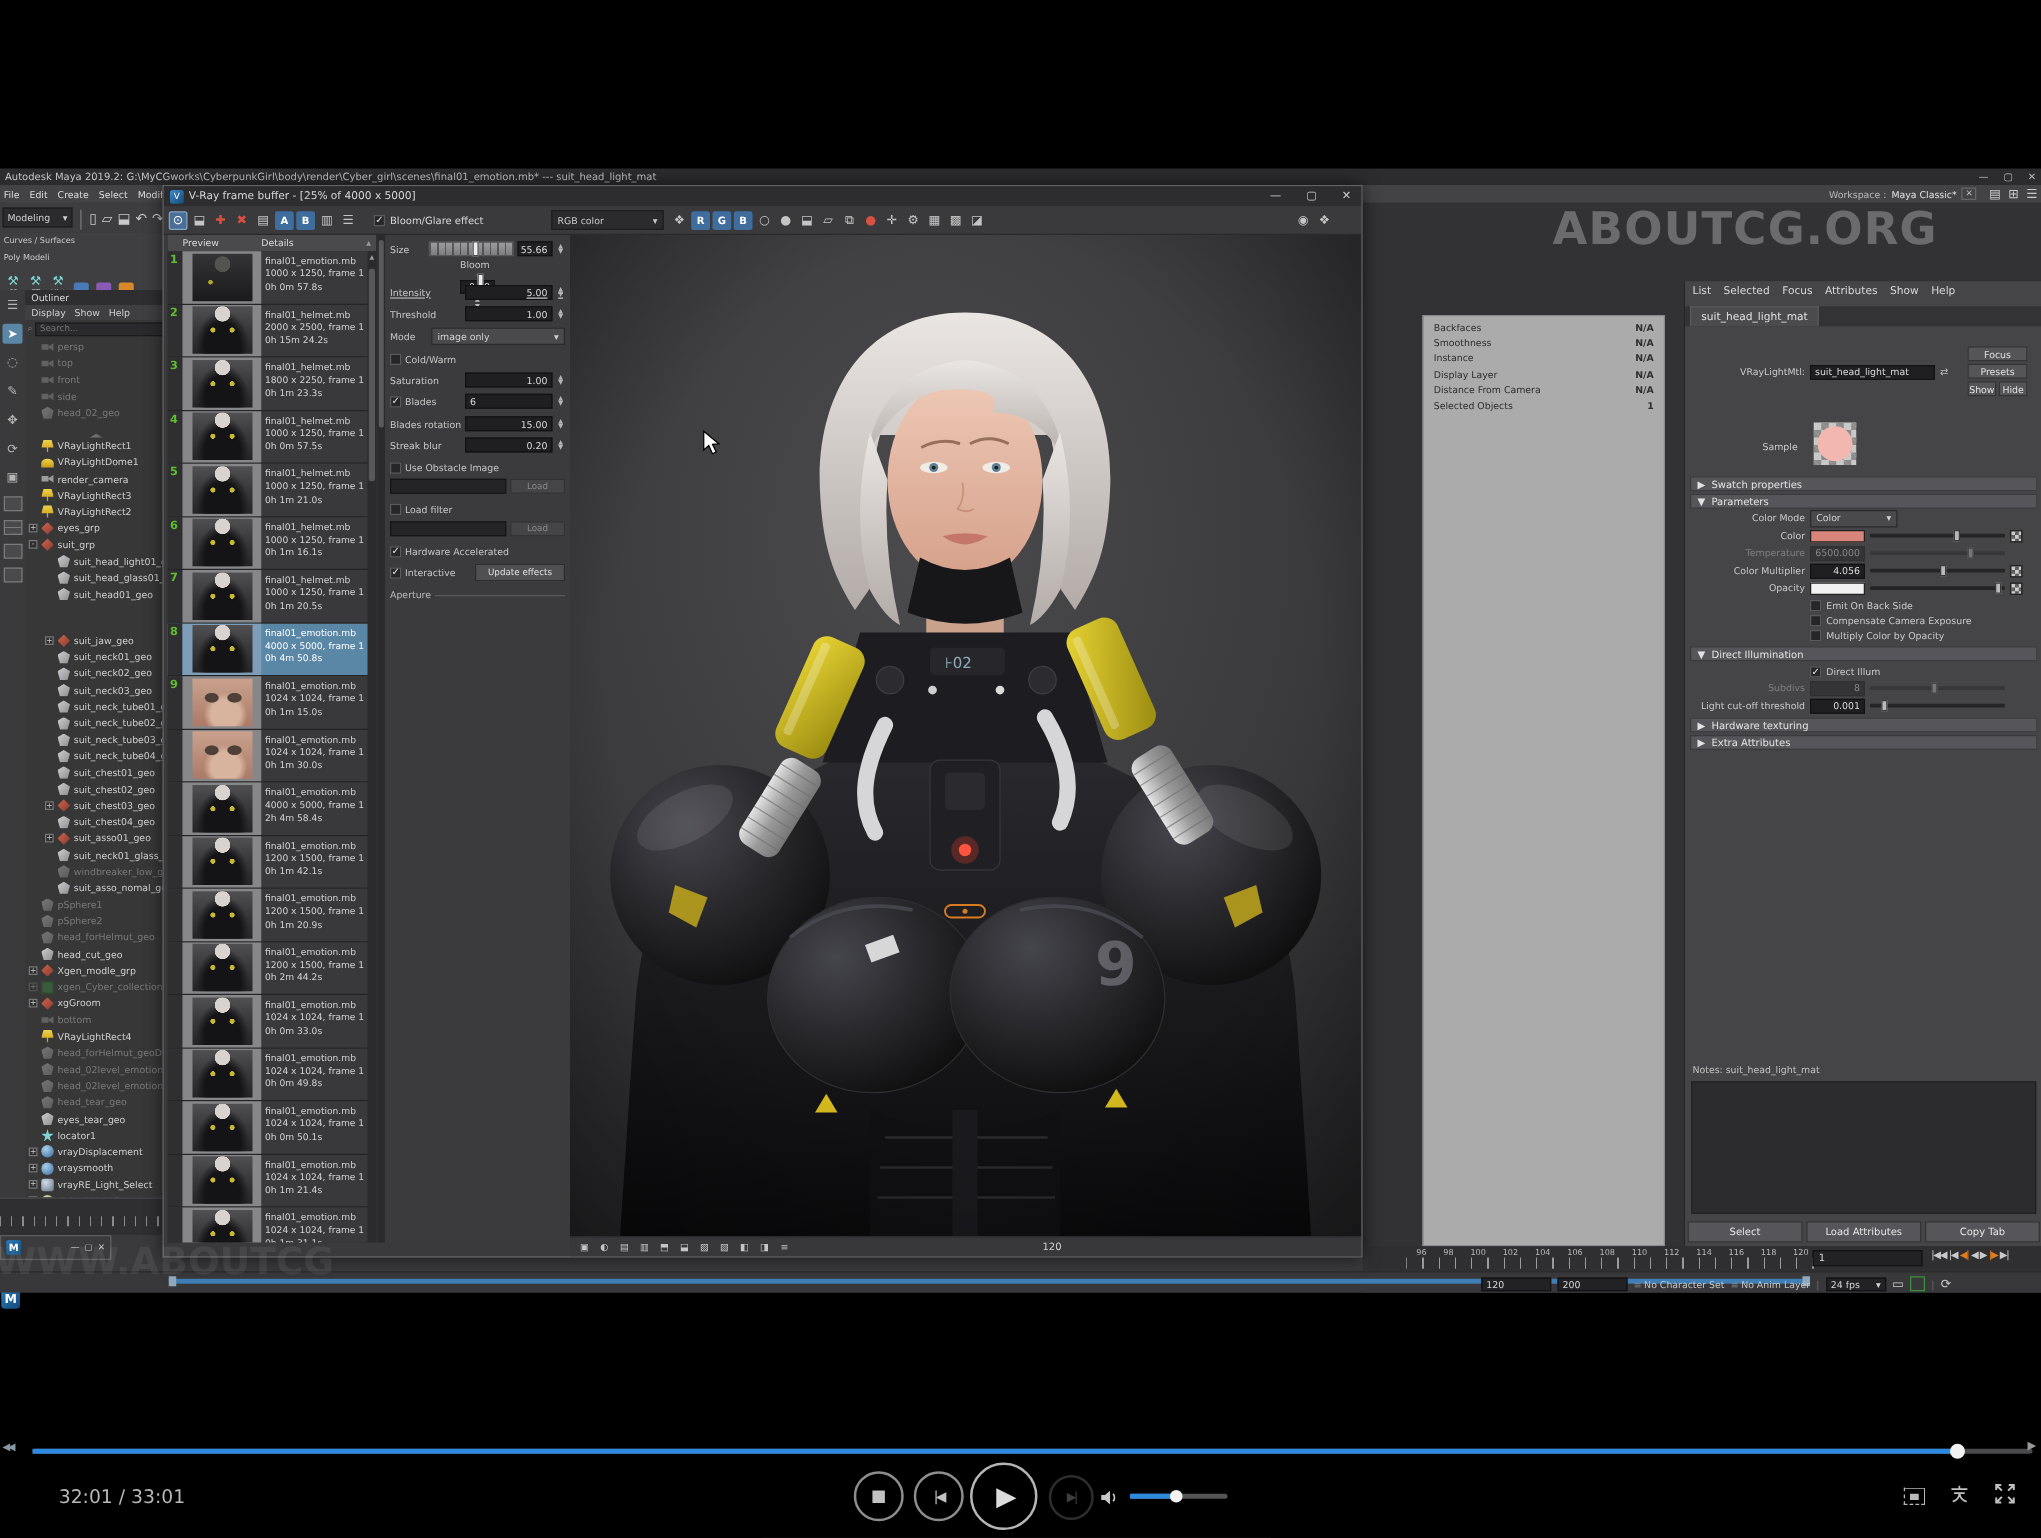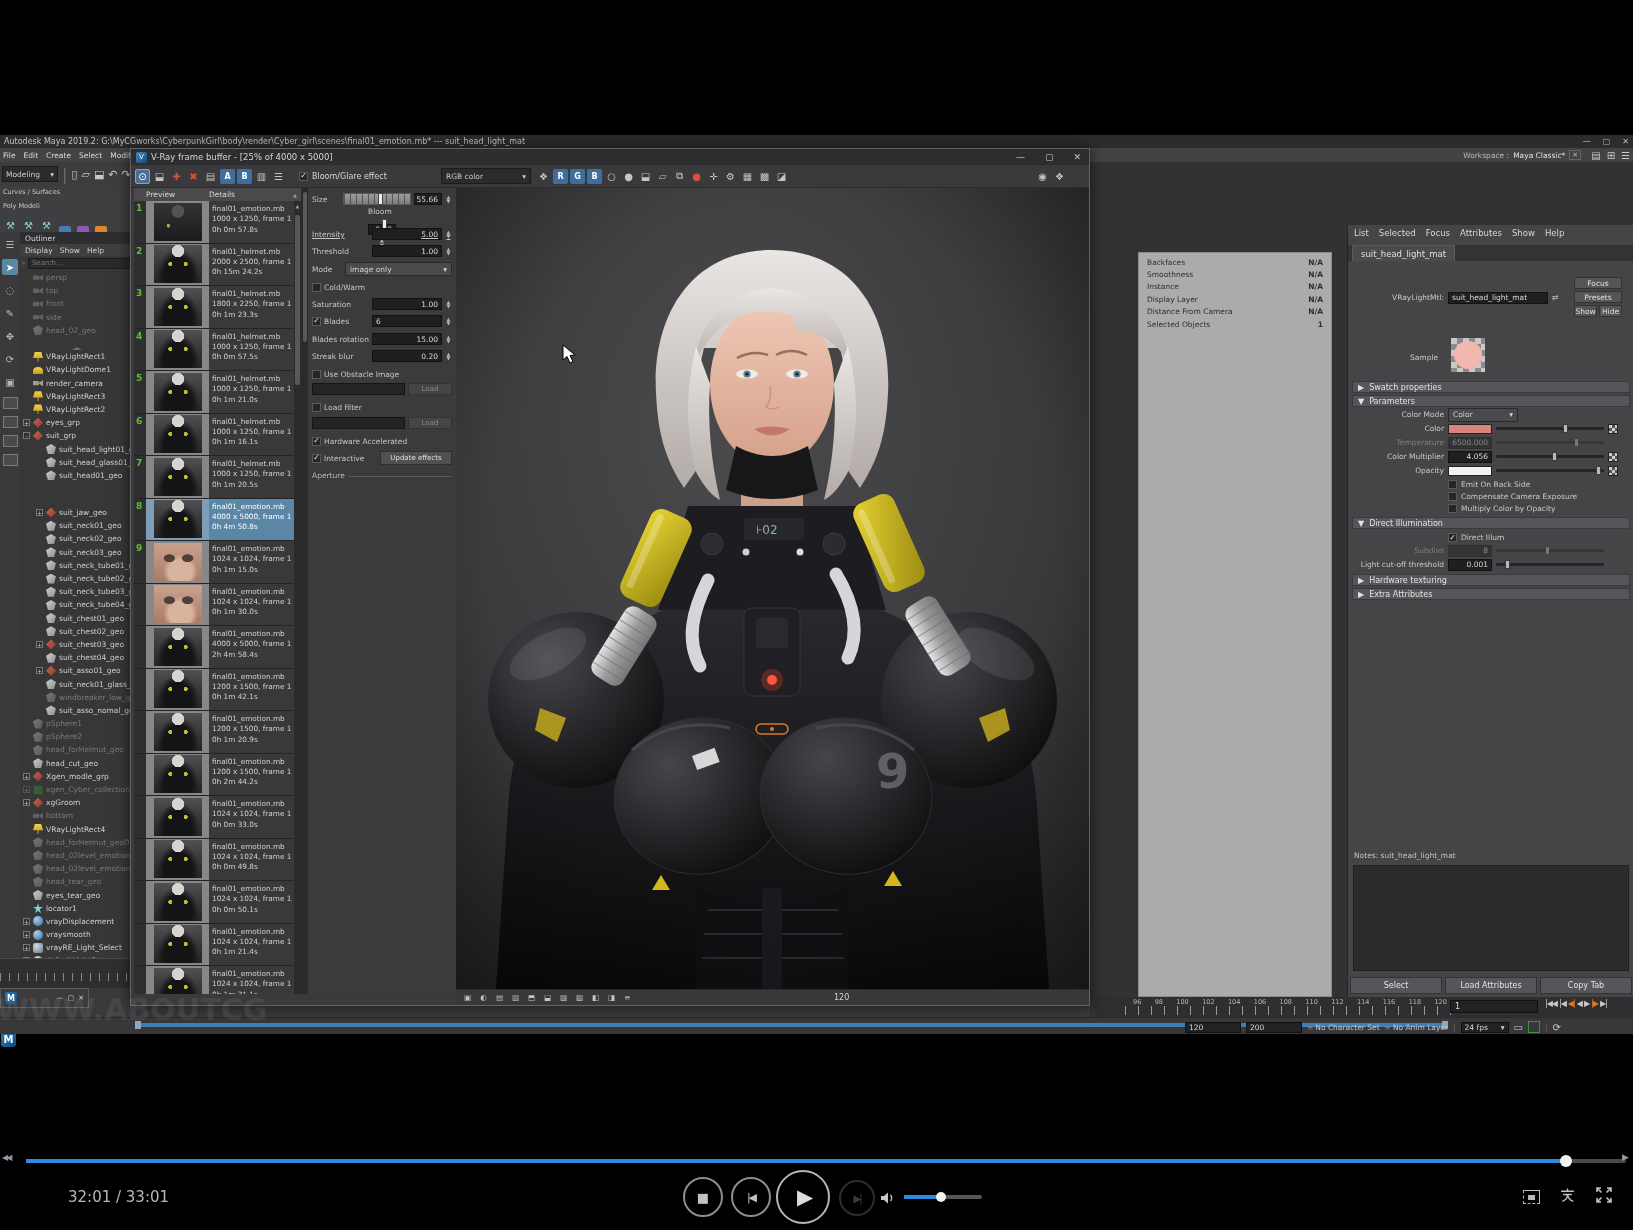--- a/index.html
+++ b/index.html
@@ -154,21 +154,21 @@
   .wm2{left:-4px;top:992px;font-size:30px;font-weight:bold;color:rgba(255,255,255,.07);z-index:8;white-space:nowrap;}
   .cursor{left:562px;top:344px;z-index:9;}
 
   
   .player{left:0;top:1140px;width:1633px;height:90px;z-index:10;}
   .rewind{position:absolute;left:2px;top:13px;font-size:8px;color:#8a97a5;letter-spacing:-2px;}
   .seek{position:absolute;left:26px;top:19px;width:1600px;height:4px;background:#4a4a4c;border-radius:2px;}
   .seek .sfill{position:absolute;left:0;top:0;height:100%;width:1540px;background:var(--accent);}
   .seek .sdot{position:absolute;left:1534px;top:-4px;width:12px;height:12px;border-radius:50%;background:#f2f2f2;}
   .seek-next{position:absolute;left:1622px;top:12px;color:#999;font-size:9px;}
-  .ptime{position:absolute;left:47px;top:48px;color:#b8b8b8;font-size:15px;margin-left:21px;}
+  .ptime{position:absolute;left:47px;top:48px;color:#b8b8b8;font-size:15px;}
   .pbtn{position:absolute;border:2px solid #8d8d8d;border-radius:50%;display:flex;align-items:center;justify-content:center;color:#c2c2c2;background:transparent;}
   .pbtn.play{border-color:#b5b5b5;color:#dcdcdc;}
   .pbtn.disabled{opacity:.32;}
   .vol-track{position:absolute;left:904px;top:55px;width:78px;height:4px;background:#555;border-radius:2px;}
   .vol-track .vfill{position:absolute;left:0;top:0;height:100%;width:37px;background:var(--accent);}
   .vol-track .vdot{position:absolute;left:32px;top:-3px;width:10px;height:10px;border-radius:50%;background:#f2f2f2;}
   .pright{position:absolute;right:20px;top:46px;display:flex;gap:19px;align-items:center;}
   .pip{width:17px;height:14px;border:1.5px solid #b8b8b8;border-left-style:dashed;border-bottom-style:dashed;display:flex;align-items:center;justify-content:center;}
   .pip i{display:block;width:7px;height:5px;background:#b8b8b8;}
 </style>
@@ -1405,20 +1405,21 @@
           <span>24 fps</span>
           <span>▾</span>
         </span>
       <span class="icon-glyph" style="font-size:10px;">▭</span>
       <span style="width:12px;height:12px;border:1px solid #3f8f3f;display:inline-block;"></span>
       <span style="color:#6a6a6c;">|</span>
       <span class="icon-glyph" style="font-size:10px;">⟳</span>
     </div>
   </div>
 
+  <div class="abs wm1">ABOUTCG.ORG</div>
   <div class="abs wm2">WWW.ABOUTCG</div>
 
   <div class="abs cursor">
     <svg width="14" height="20">
         <path d="M1,1 L1,16 L5,12.5 L8,19 L11,17.5 L8,11.5 L13,11 Z" fill="#fff" stroke="#000" stroke-width="1"></path>
       </svg>
   </div>
 
   <div class="abs player">
     <span class="rewind">◀◀</span>

